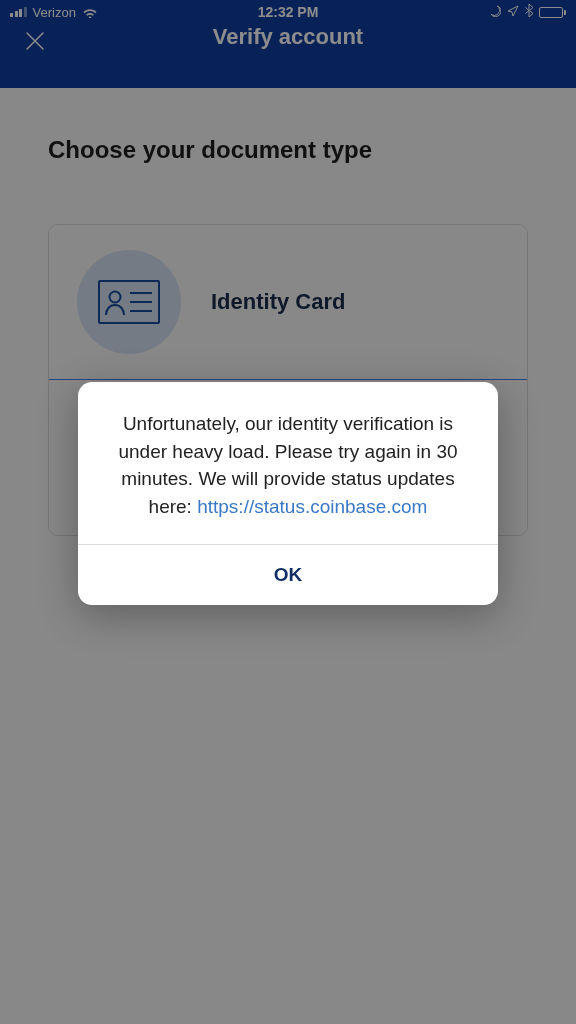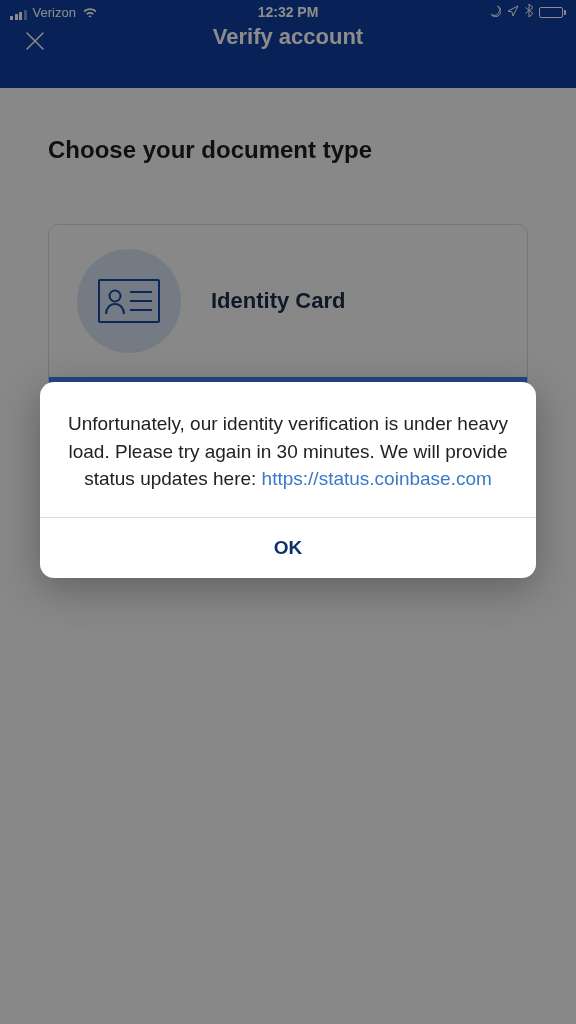--- a/index.html
+++ b/index.html
@@ -16,21 +16,21 @@
       height: 24px;
       background: #0f3fa0;
       color: #fff;
       display: flex;
       align-items: center;
       justify-content: space-between;
       padding: 0 10px;
       font-size: 13px;
       font-weight: 500;
     }
-    .status-left { display: flex; gap: 6px; }
+    .status-left { display: flex; align-items: center; gap: 6px; }
     .status-right { display: flex; align-items: center; gap: 6px; }
     .signal-bars { display: inline-flex; align-items: flex-end; gap: 1.5px; }
     .signal-bars .bar { width: 3px; background: #fff; border-radius: 0.5px; }
     .signal-bars .b1 { height: 4px; }
     .signal-bars .b2 { height: 6px; }
     .signal-bars .b3 { height: 8px; }
     .signal-bars .b4 { height: 10px; opacity: 0.45; }
     .wifi-icon svg { display: block; }
     .time-center {
       position: absolute;
@@ -107,21 +107,21 @@
       border: 1px solid #d8d8d8;
       border-radius: 10px;
       overflow: hidden;
     }
     .doc-item {
       display: flex;
       align-items: center;
       gap: 30px;
       padding: 24px 28px;
       background: #f7f7f7;
-      border-bottom: 6px solid #3b82f6;
+      border-bottom: 1px solid #3b82f6;
       cursor: pointer;
       min-height: 155px;
     }
     .doc-item:last-child { border-bottom: none; }
     .doc-icon-circle {
       width: 104px;
       height: 104px;
       border-radius: 50%;
       background: #d6e0f0;
       display: flex;
@@ -139,21 +139,21 @@
       position: absolute;
       inset: 0;
       background: rgba(0,0,0,0.45);
       display: flex;
       align-items: flex-start;
       justify-content: center;
       padding-top: 382px;
     }
     
     .alert {
-      width: 496px;
+      width: 420px;
       background: #fff;
       border-radius: 14px;
       overflow: hidden;
       box-shadow: 0 10px 40px rgba(0,0,0,0.3);
     }
     .alert-body {
       padding: 28px 24px 24px 24px;
       text-align: center;
       font-size: 19px;
       line-height: 1.45;

